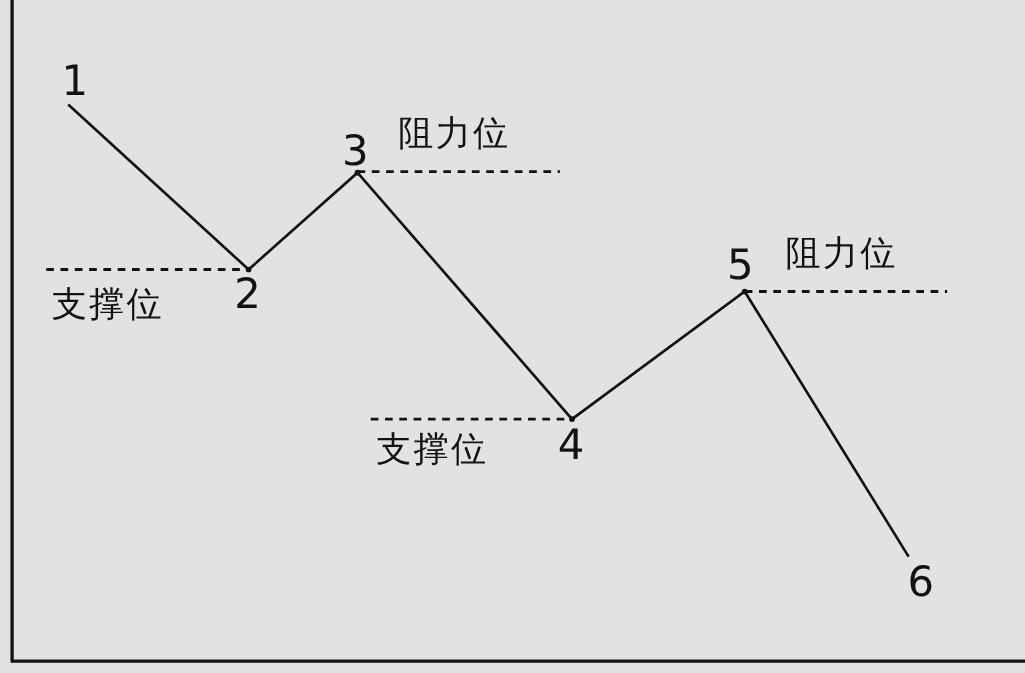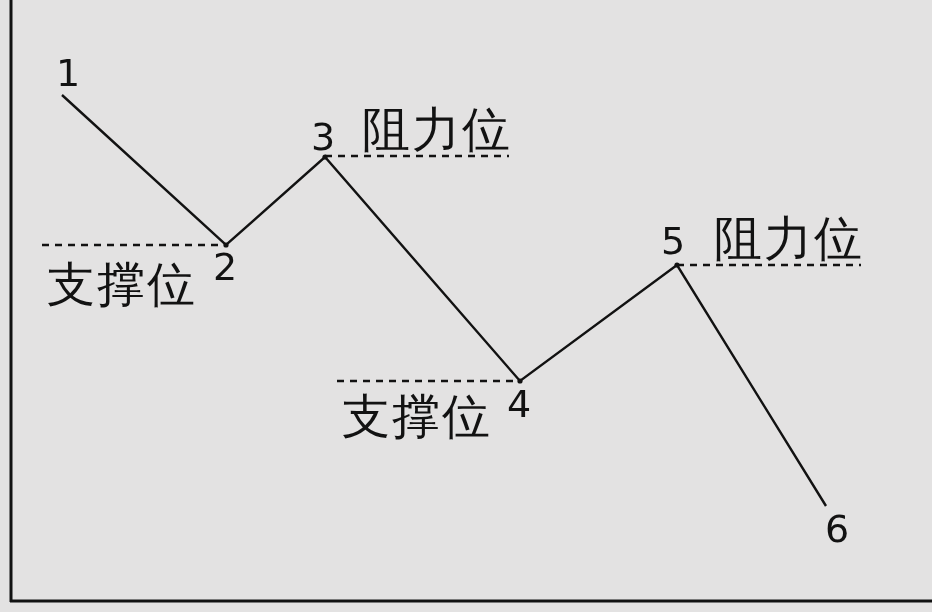--- a/index.html
+++ b/index.html
@@ -28,21 +28,21 @@
     color: #121212;
     white-space: nowrap;
     line-height: 1;
     font-family: "DejaVu Sans", sans-serif;
   }
   .point-num {
     font-size: 38px;
     font-weight: 400;
   }
   .zone-label {
-    font-size: 48px;
+    font-size: 32px;
     font-weight: 400;
     letter-spacing: 2px;
   }
 </style>
 </head>
 <body>
 
 <div id="canvas">
 
   <svg viewBox="0 0 932 612">

